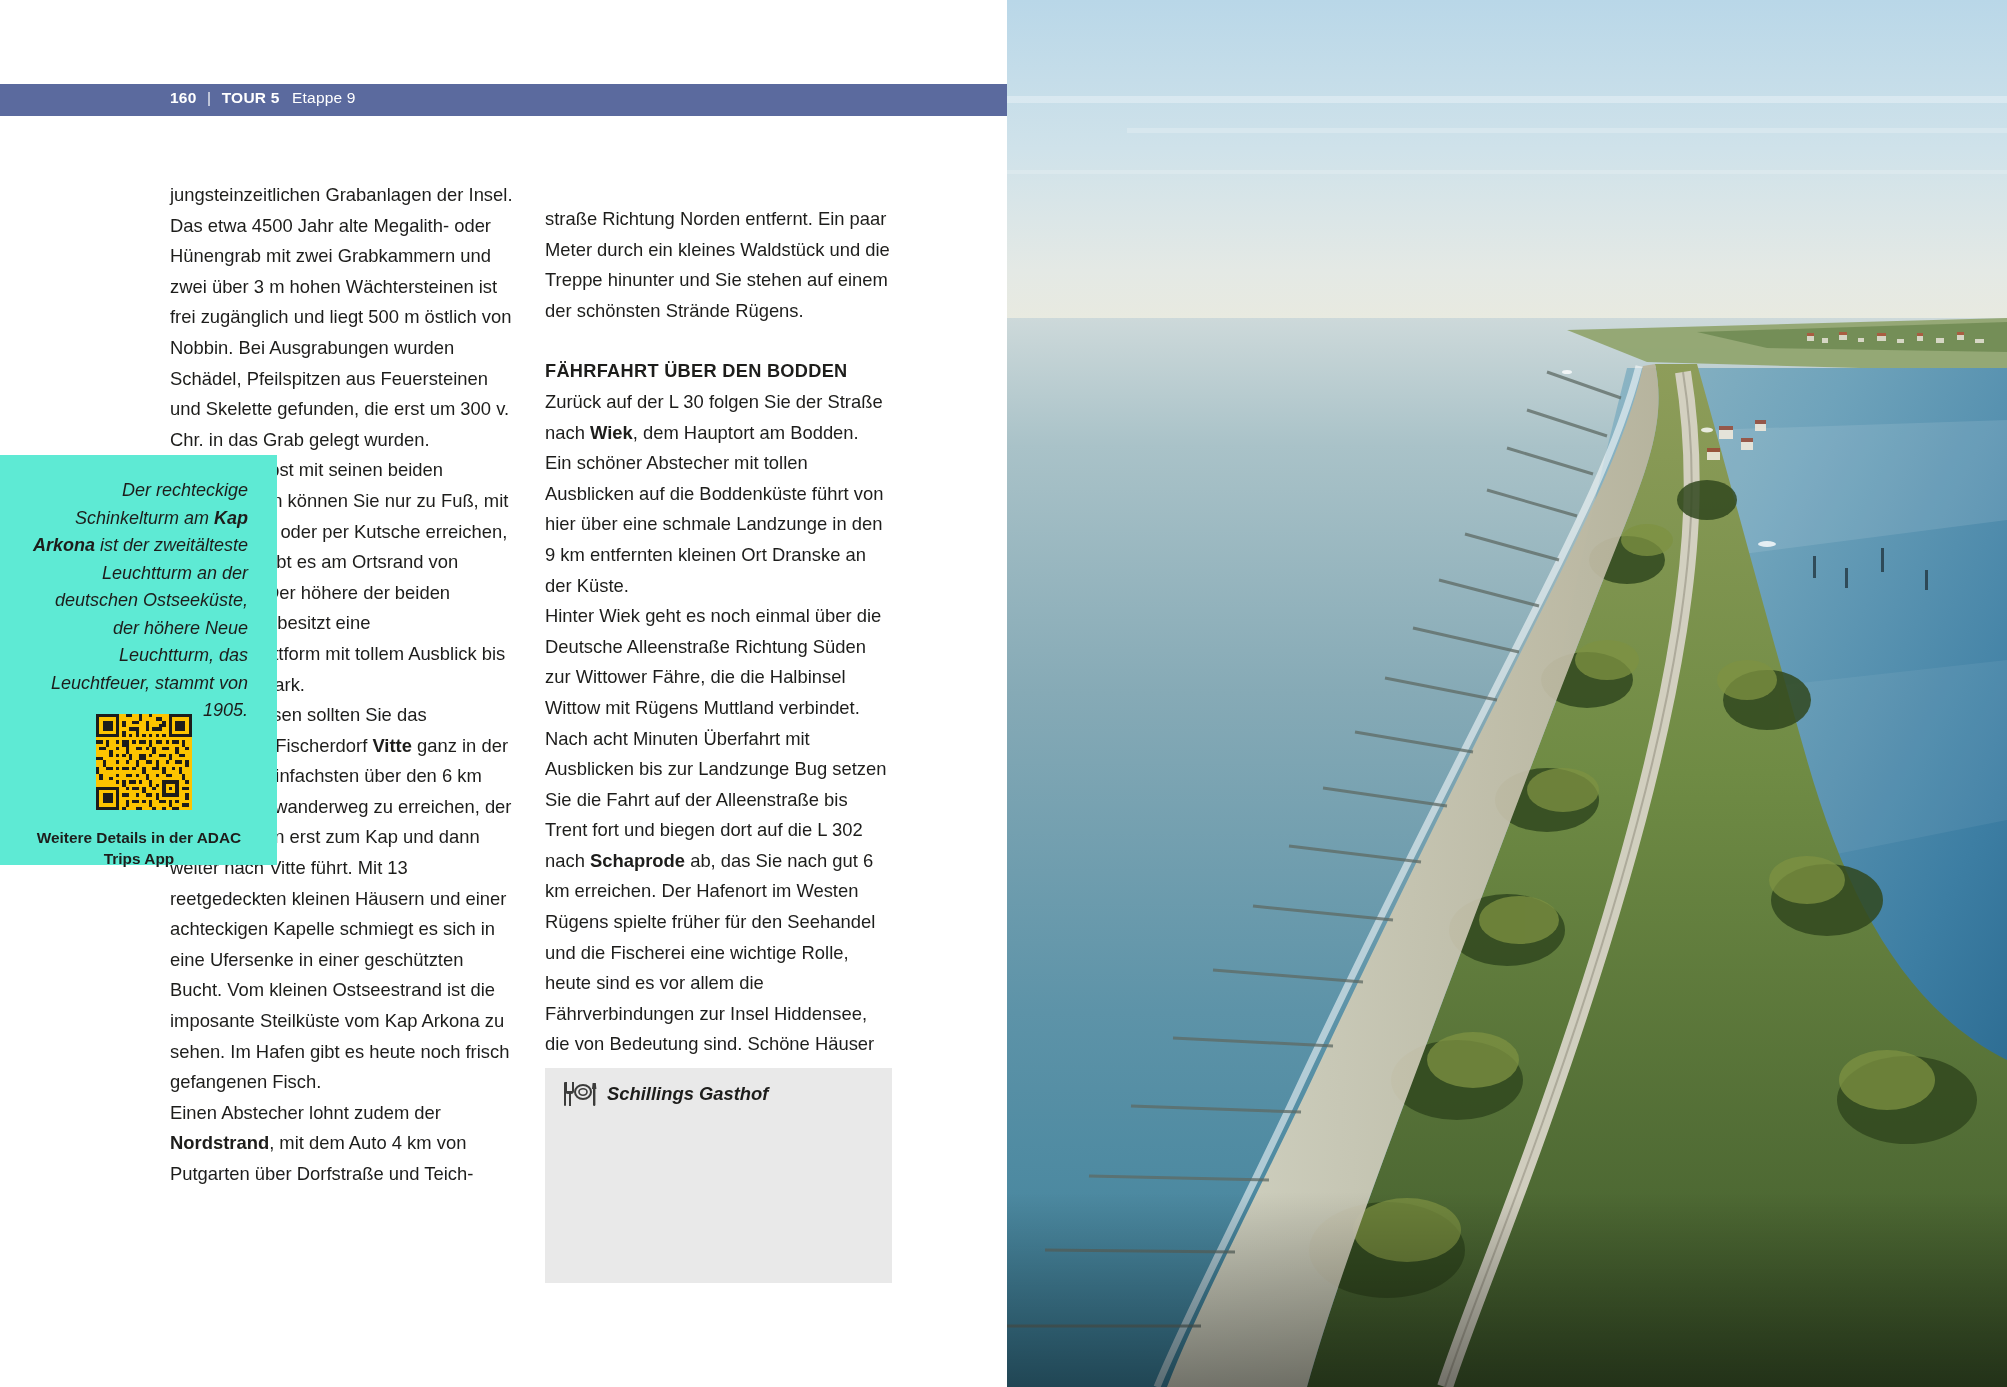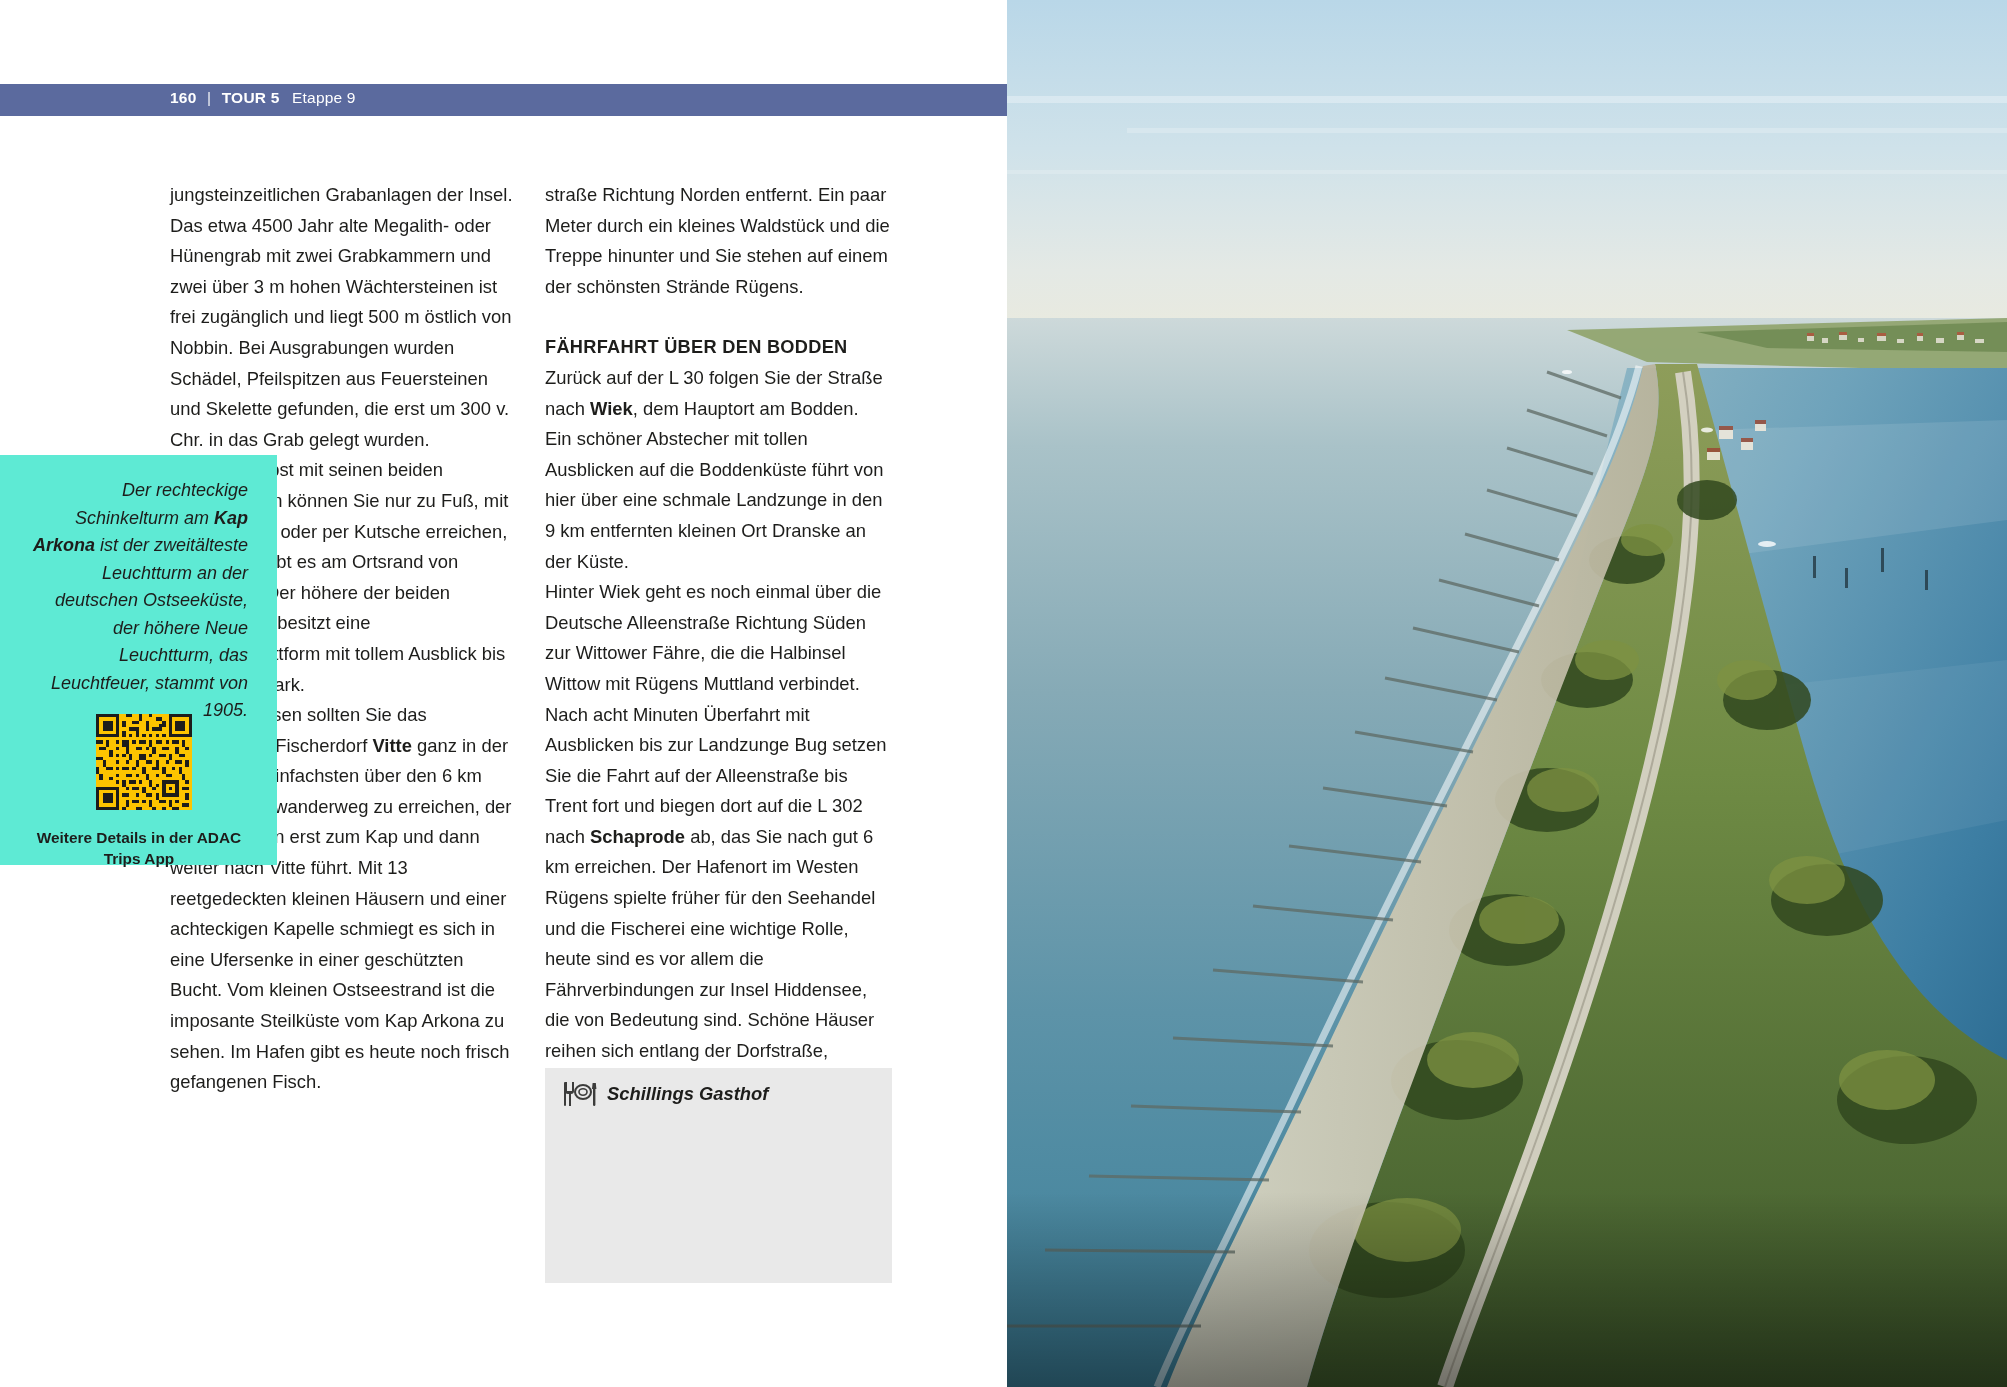--- a/index.html
+++ b/index.html
@@ -50,21 +50,21 @@
     width: 345px;
     font-size: 18.4px;
     line-height: 30.6px;
     color: #1d1d1b;
     text-align: left;
     hyphens: manual;
   }
   .col p { margin: 0; }
   .col p + p { margin-top: 0; }
   .col-left  { left: 170px; }
-  .col-right { left: 545px; }
+  .col-right { left: 545px; margin-top: 24px; }
 
   .col b, .col strong { font-weight: 700; }
 
   .sub-head {
     font-weight: 700;
     letter-spacing: .3px;
     margin-top: 30px !important;
     margin-bottom: 0;
     font-size: 18.2px;
   }
@@ -195,20 +195,21 @@
 
   <div class="col col-left">
     <div class="wrap-shape"></div>
 
     <p>jungsteinzeitlichen Grabanlagen der Insel. Das etwa 4500 Jahr alte Megalith- oder Hünengrab mit zwei Grabkammern und zwei über 3 m hohen Wächtersteinen ist frei zugänglich und liegt 500 m östlich von Nobbin. Bei Ausgrabungen wurden Schädel, Pfeilspitzen aus Feuersteinen und Skelette gefunden, die erst um 300 v. Chr. in das Grab gelegt wurden.</p>
 
     <p><span>Das Kap selbst mit seinen beiden Leuchttürmen können Sie nur zu Fuß, mit dem Fahrrad oder per Kutsche erreichen, Parkplätze gibt es am Ortsrand von </span><b>Putgarten</b><span>. Der höhere der beiden Leuchttürme besitzt eine Aussichtsplattform mit tollem Ausblick bis nach Dänemark.</span></p>
 
     <p><span>Nicht verpassen sollten Sie das romantische Fischerdorf </span><b>Vitte</b><span> ganz in der Nähe – am einfachsten über den 6 km langen Rundwanderweg zu erreichen, der von Putgarten erst zum Kap und dann weiter nach Vitte führt. Mit 13 reetgedeckten kleinen Häusern und einer achteckigen Kapelle schmiegt es sich in eine Ufersenke in einer geschützten Bucht. Vom kleinen Ostseestrand ist die imposante Steilküste vom Kap Arkona zu sehen. Im Hafen gibt es heute noch frisch gefangenen Fisch.</span></p>
 
+    <p><span>Einen Abstecher lohnt zudem der </span><b>Nordstrand</b><span>, mit dem Auto 4 km von Putgarten über Dorfstraße und Teich-</span></p>
   </div>
 
   <div class="col col-right">
     <p>straße Richtung Norden entfernt. Ein paar Meter durch ein kleines Waldstück und die Treppe hinunter und Sie stehen auf einem der schönsten Strände Rügens.</p>
 
     <p class="sub-head">FÄHRFAHRT ÜBER DEN BODDEN</p>
 
     <p><span>Zurück auf der L 30 folgen Sie der Straße nach </span><b>Wiek</b><span>, dem Hauptort am Bodden. Ein schöner Abstecher mit tollen Ausblicken auf die Boddenküste führt von hier über eine schmale Landzunge in den 9 km entfernten kleinen Ort Dranske an der Küste.</span></p>
 
     <p><span>Hinter Wiek geht es noch einmal über die Deutsche Alleenstraße Richtung Süden zur Wittower Fähre, die die Halbinsel Wittow mit Rügens Muttland verbindet. Nach acht Minuten Überfahrt mit Ausblicken bis zur Landzunge Bug setzen Sie die Fahrt auf der Alleenstraße bis Trent fort und biegen dort auf die L 302 nach </span><b>Schaprode</b><span> ab, das Sie nach gut 6 km erreichen. Der Hafenort im Westen Rügens spielte früher für den Seehandel und die Fischerei eine wichtige Rolle, heute sind es vor allem die Fährverbindungen zur Insel Hiddensee, die von Bedeutung sind. Schöne Häuser reihen sich entlang der Dorfstraße, reetgedeckte Fischerhäuser umgeben die drittälteste Kirche der Insel.</span></p>

